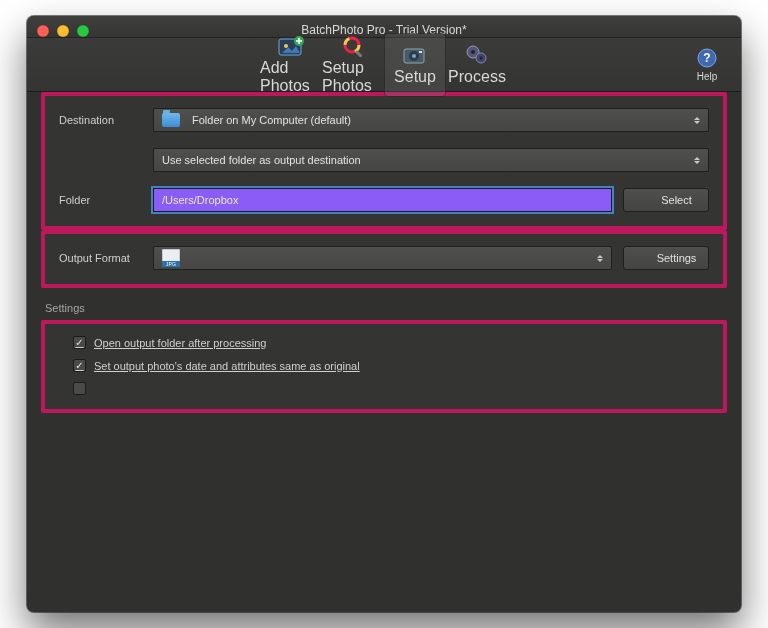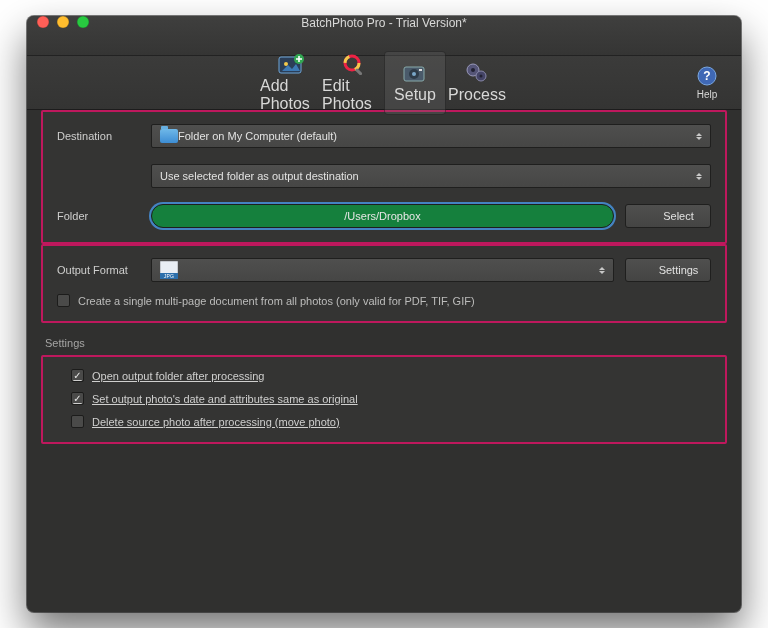--- a/index.html
+++ b/index.html
@@ -8,25 +8,25 @@
     position: relative;
     width: 714px;
     height: 596px;
     margin: 16px auto 0 auto;
     background: #30302f;
     border-radius: 7px;
     box-shadow: 0 20px 40px rgba(0,0,0,0.55), 0 0 0 1px rgba(0,0,0,0.5);
     overflow: hidden;
   }
   .titlebar {
-    height: 40px;
+    height: 22px;
     background: linear-gradient(#3f3f3e, #353534);
     border-bottom: 1px solid #222;
     display: flex;
-    align-items: flex-start;
+    align-items: flex-end;
     position: relative;
   }
   .traffic { display: flex; gap: 8px; margin-left: 10px; }
   .dot { width: 12px; height: 12px; border-radius: 50%; }
   .dot.red { background: #ff5f57; box-shadow: inset 0 0 0 .5px rgba(0,0,0,.25); }
   .dot.yel { background: #ffbd2e; box-shadow: inset 0 0 0 .5px rgba(0,0,0,.25); }
   .dot.grn { background: #28c940; box-shadow: inset 0 0 0 .5px rgba(0,0,0,.25); }
   .title { position: absolute; left:0; right:0; text-align:center; color:#d9d9d8; font-size:12px; font-weight:400; pointer-events:none; }
   .toolbar {
     height: 54px;
@@ -54,41 +54,41 @@
   .tool-item.selected {
     background: rgba(120,120,120,0.25);
     box-shadow: inset 0 0 0 1px rgba(0,0,0,0.35);
   }
   .tool-icon { width: 28px; height: 22px; display:flex; align-items:center; justify-content:center; }
   .help-item { position:absolute; right: 14px; width: 40px; display:flex; flex-direction:column; align-items:center; gap:2px; color:#d8d8d7; font-size:10px; cursor:pointer;}
   .content { padding: 0 14px 10px 14px; color:#c8c8c7; font-size:11px; }
   .section-label { color:#a5a5a4; font-size:11px; padding: 14px 0 6px 4px; }
   .panel {
     background: rgba(60,60,59,0.35);
-    border: 2px solid #be185d;
+    border: 4px solid #be185d;
     border-radius: 2px;
     padding: 12px 14px 14px 14px;
   }
   .row { display:flex; align-items:center; margin-bottom: 16px; }
   .row:last-child { margin-bottom: 0; }
   .row-label { width: 94px; color:#cfcfce; font-size:11px; }
   .select {
     flex: 1;
     height: 24px;
     background: linear-gradient(#4f4f4e, #464645);
     border: 1px solid #1f1f1e;
     border-radius: 2px;
     display: flex;
     align-items: center;
     padding: 0 8px;
     position: relative;
     color:#e2e2e1;
     font-size: 11px;
     cursor: pointer;
-    gap: 0;
+    gap: 12px;
   }
   .select .caret {
     position:absolute; right:8px;
     display:flex; flex-direction:column; gap:1px;
   }
   .caret .up, .caret .down {
     width:0;height:0;border-left:3px solid transparent;border-right:3px solid transparent;
   }
   .caret .up { border-bottom:3px solid #c8c8c7; }
   .caret .down { border-top:3px solid #c8c8c7; }
@@ -105,29 +105,28 @@
     width:18px;height:18px;background:#e9eef4;border-radius:1px;position:relative;
     box-shadow: inset 0 0 0 1px rgba(0,0,0,.15);
   }
   .jpg-thumb::after{
     content:"JPG";position:absolute;bottom:0;left:0;right:0;background:#2c6fab;color:#fff;
     font-size:5px;text-align:center;line-height:6px;letter-spacing:.3px;
   }
   .path-input {
     flex:1;
     height:24px;
-    background:#15803d;
+    background:#8b5cf6;
     border:1px solid #1e1e1d;
     box-shadow: 0 0 0 2px rgba(70,140,210,0.9);
-    border-radius:12px;
+    border-radius:0;
     color:#e6e6e5;
     font-size:11px;
     padding:0 8px;
     outline:none;
-    text-align:center;
   }
   .btn {
     width: 86px;
     height: 24px;
     margin-left: 11px;
     background: linear-gradient(#4f4f4e, #444443);
     border: 1px solid #1f1f1e;
     border-radius: 3px;
     color:#e2e2e1;
     font-size:11px;
@@ -177,21 +176,21 @@
         <span>Add Photos</span>
       </div>
       <div class="tool-item">
         <div class="tool-icon">
           <svg width="24" height="22" viewBox="0 0 24 22">
             <circle cx="11" cy="10" r="7" fill="none" stroke="#e24" stroke-width="3"></circle>
             <circle cx="11" cy="10" r="7" fill="none" stroke="#f2c94c" stroke-width="3" stroke-dasharray="8 14"></circle>
             <rect x="16" y="15" width="8" height="3" rx="1.5" transform="rotate(45 16 15)" fill="#777"></rect>
           </svg>
         </div>
-        <span>Edit Photos</span>
+        <span>Setup Photos</span>
       </div>
       <div class="tool-item selected">
         <div class="tool-icon">
           <svg width="26" height="20" viewBox="0 0 26 20">
             <rect x="2" y="4" width="20" height="14" rx="2" fill="#4a5a6a" stroke="#8aa"></rect>
             <circle cx="12" cy="11" r="5" fill="#2e3b48"></circle>
             <circle cx="12" cy="11" r="2" fill="#7aa7c9"></circle>
             <rect x="17" y="6" width="3" height="2" fill="#ddd"></rect>
           </svg>
         </div>
@@ -256,36 +255,31 @@
         <div class="row-label">Output Format</div>
         <div class="select">
           <div class="jpg-thumb"></div>
           <div class="caret">
               <div class="up"></div>
               <div class="down"></div>
             </div>
         </div>
         <div class="btn">Settings</div>
       </div>
-      <div class="format-check-row">
-        <div class="cb"></div>
-        <span>Create a single multi-page document from all photos (only valid for PDF, TIF, GIF)</span>
-      </div>
     </div>
 
     <div class="section-label">Settings</div>
     <div class="panel">
       <div class="check-row indent">
         <div class="cb checked"></div>
         <span>Open output folder after processing</span>
       </div>
       <div class="check-row indent">
         <div class="cb checked"></div>
         <span>Set output photo's date and attributes same as original</span>
       </div>
       <div class="check-row indent">
         <div class="cb"></div>
-        <span>Delete source photo after processing (move photo)</span>
       </div>
     </div>
 
   </div>
 </div>
 
 </body></html>

